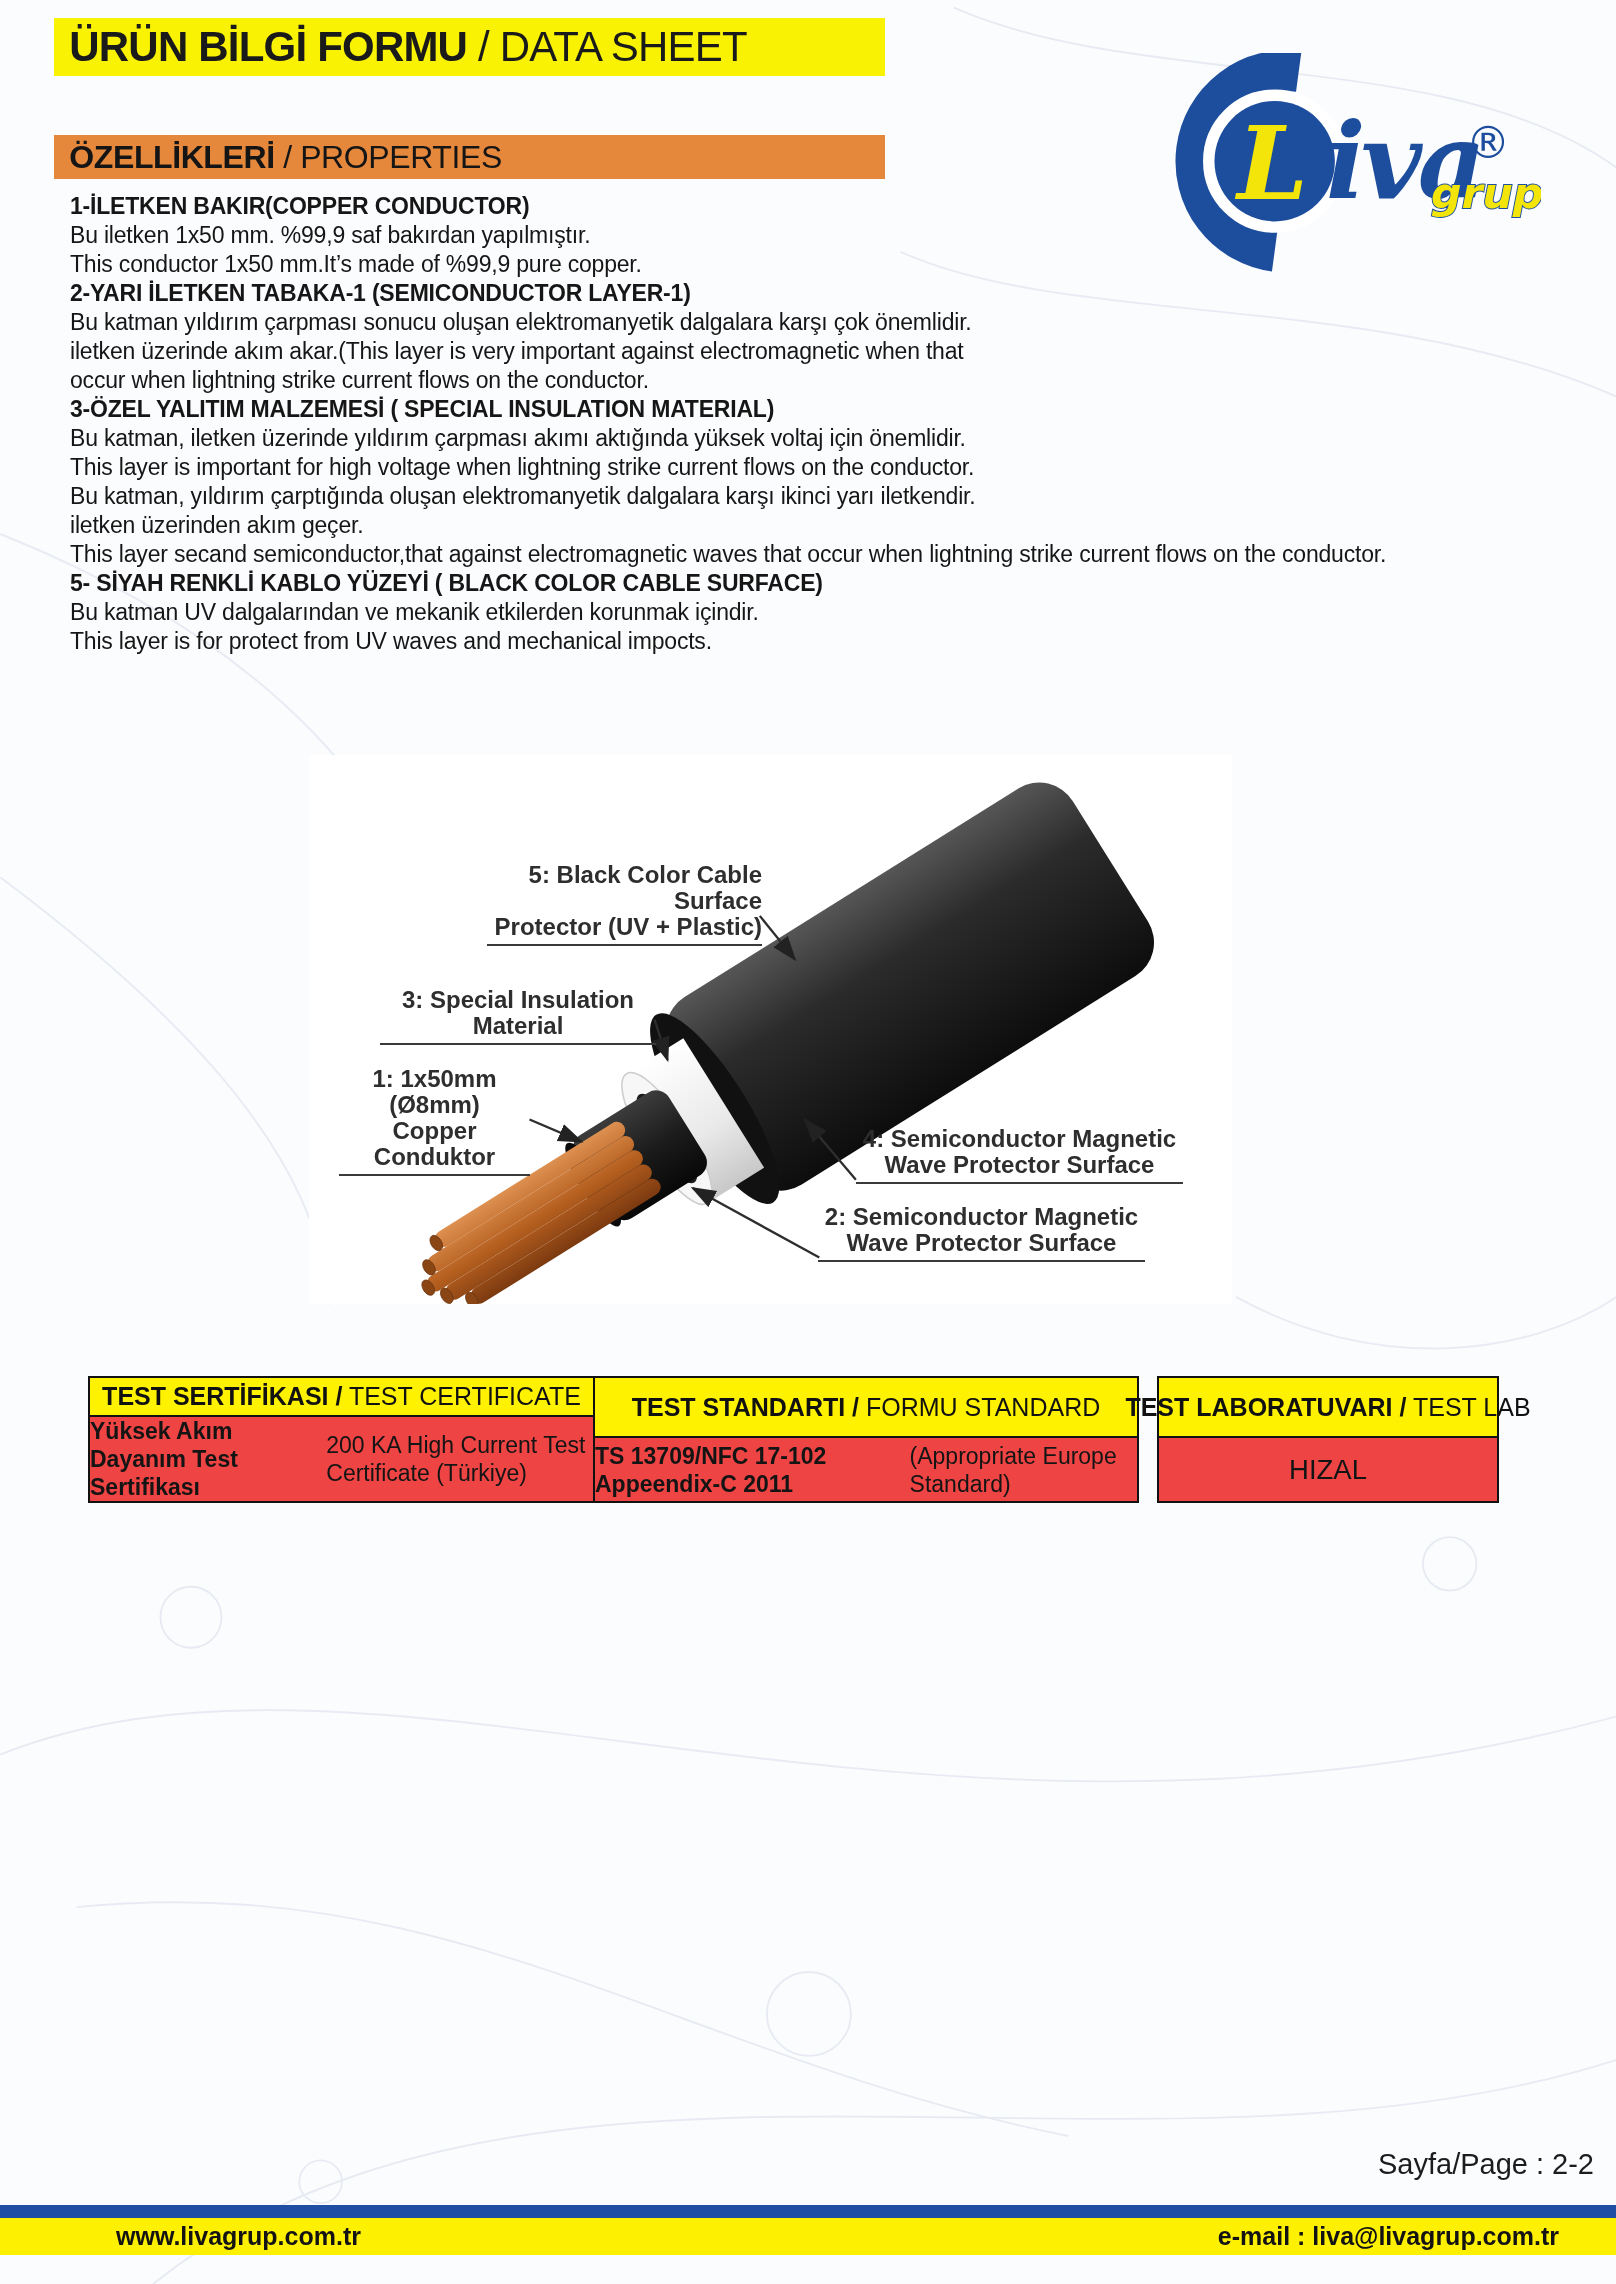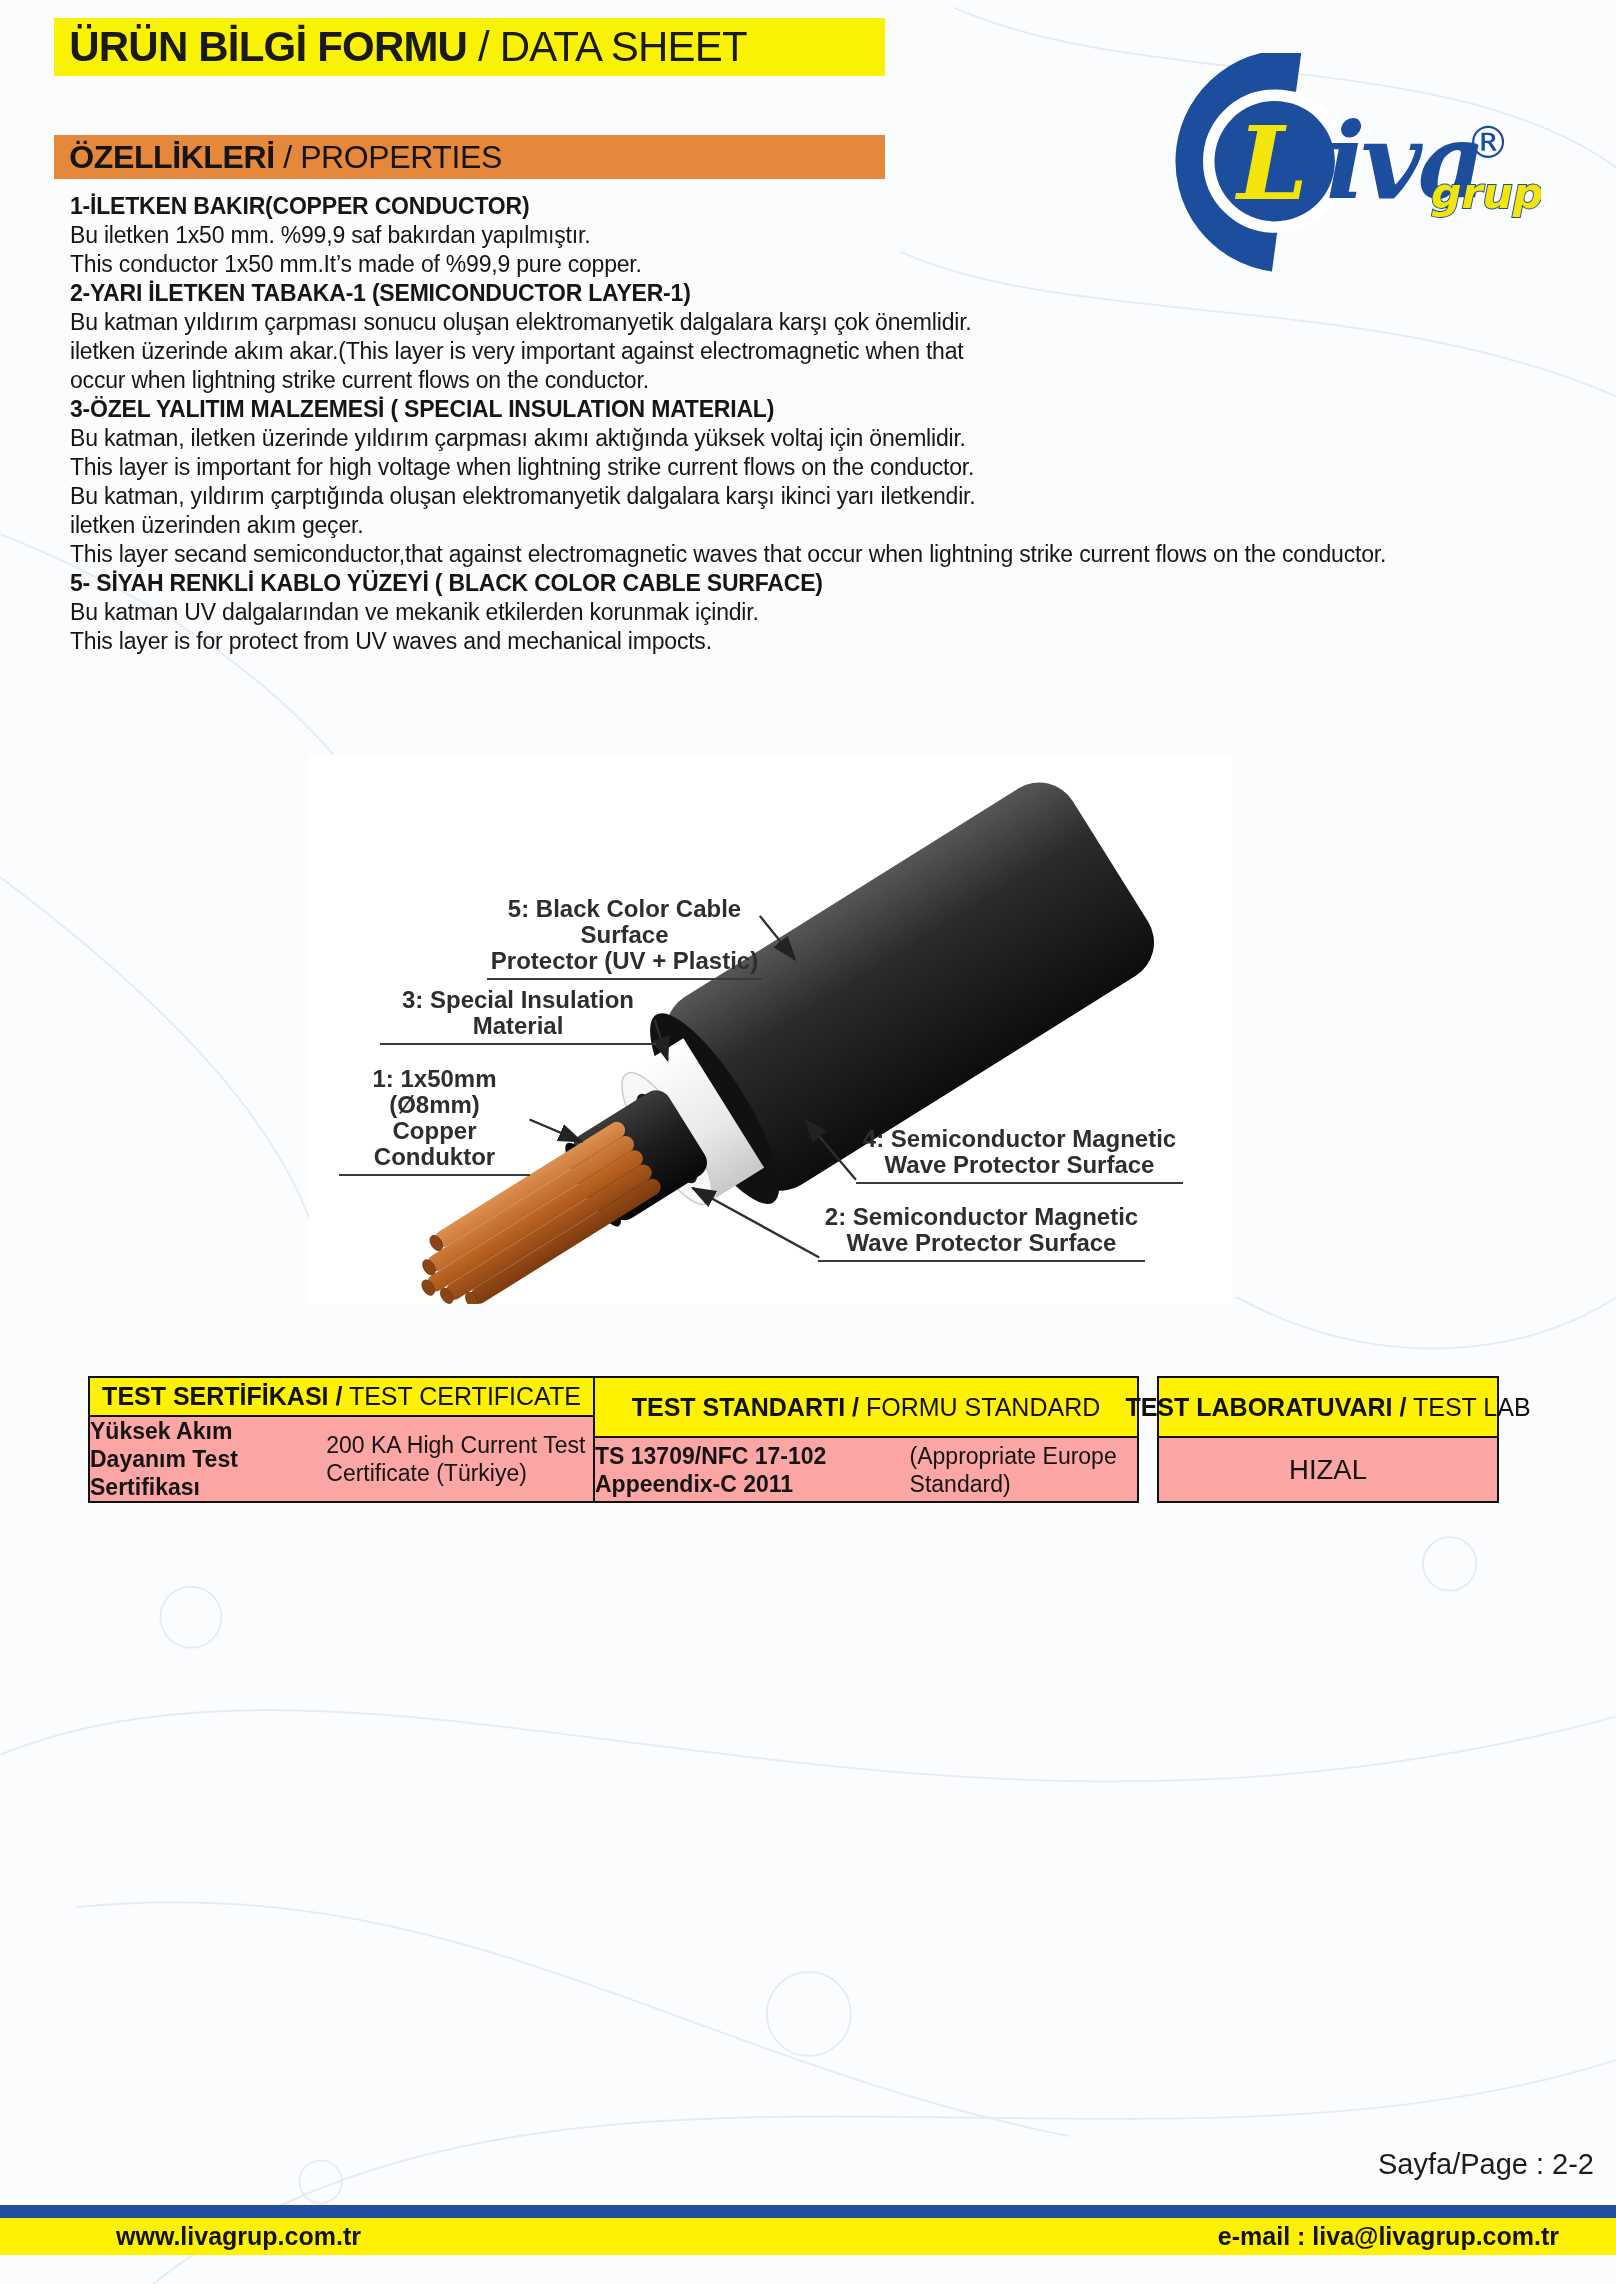--- a/index.html
+++ b/index.html
@@ -32,21 +32,21 @@
   .body-text div{white-space:nowrap;}
   .body-text .h{font-weight:bold;}
   
   .diagram-box{left:309px;top:755px;width:923px;height:549px;background:#ffffff;}
   .dlabel{
     position:absolute;font-weight:bold;font-size:24px;line-height:26px;
     color:#2e2e2e;text-align:center;border-bottom:2.3px solid #3a3a3a;padding-bottom:3.8px;
   }
   
   .tbl{
-    position:absolute;border:2.3px solid #111;box-sizing:border-box;background:#fca5a5;
+    position:absolute;border:2.3px solid #111;box-sizing:border-box;background:#ef4444;
   }
   .tbl .hd{
     background:#fff200;border-bottom:2.3px solid #111;box-sizing:border-box;
     display:flex;align-items:center;justify-content:center;
     font-size:25px;white-space:nowrap;color:#111;
   }
   .tbl .hd .b{font-weight:bold;}
   .tbl .bd{
     display:flex;flex-direction:row;align-items:center;justify-content:center;
     font-size:23px;line-height:28px;color:#141414;
@@ -188,21 +188,21 @@
       <g stroke="#2e2e2e" stroke-width="3" fill="none">
         <path d="M 996 1201 L 1042 1258" marker-end="url(#arrow)"></path>
         <path d="M 858 1337 L 875 1390" marker-end="url(#arrow)"></path>
         <path d="M 694 1468 L 762 1497" marker-end="url(#arrow)"></path>
         <path d="M 1122 1547 L 1055 1468" marker-end="url(#arrow)"></path>
         <path d="M 1074 1649 L 908 1558" marker-end="url(#arrow)"></path>
       </g>
     </svg>
   </div>
 
-  <div class="dlabel" style="left:487px;top:896px;width:275px;">
+  <div class="dlabel" style="left:487px;top:862px;width:275px;text-align:right;">
     <div>5: Black Color Cable Surface</div>
     <div>Protector (UV + Plastic)</div>
   </div>
   <div class="dlabel" style="left:380px;top:987px;width:276px;">
     <div>3: Special Insulation Material</div>
   </div>
   <div class="dlabel" style="left:339px;top:1066px;width:191px;">
     <div>1: 1x50mm (Ø8mm)</div>
     <div>Copper Conduktor</div>
   </div>

